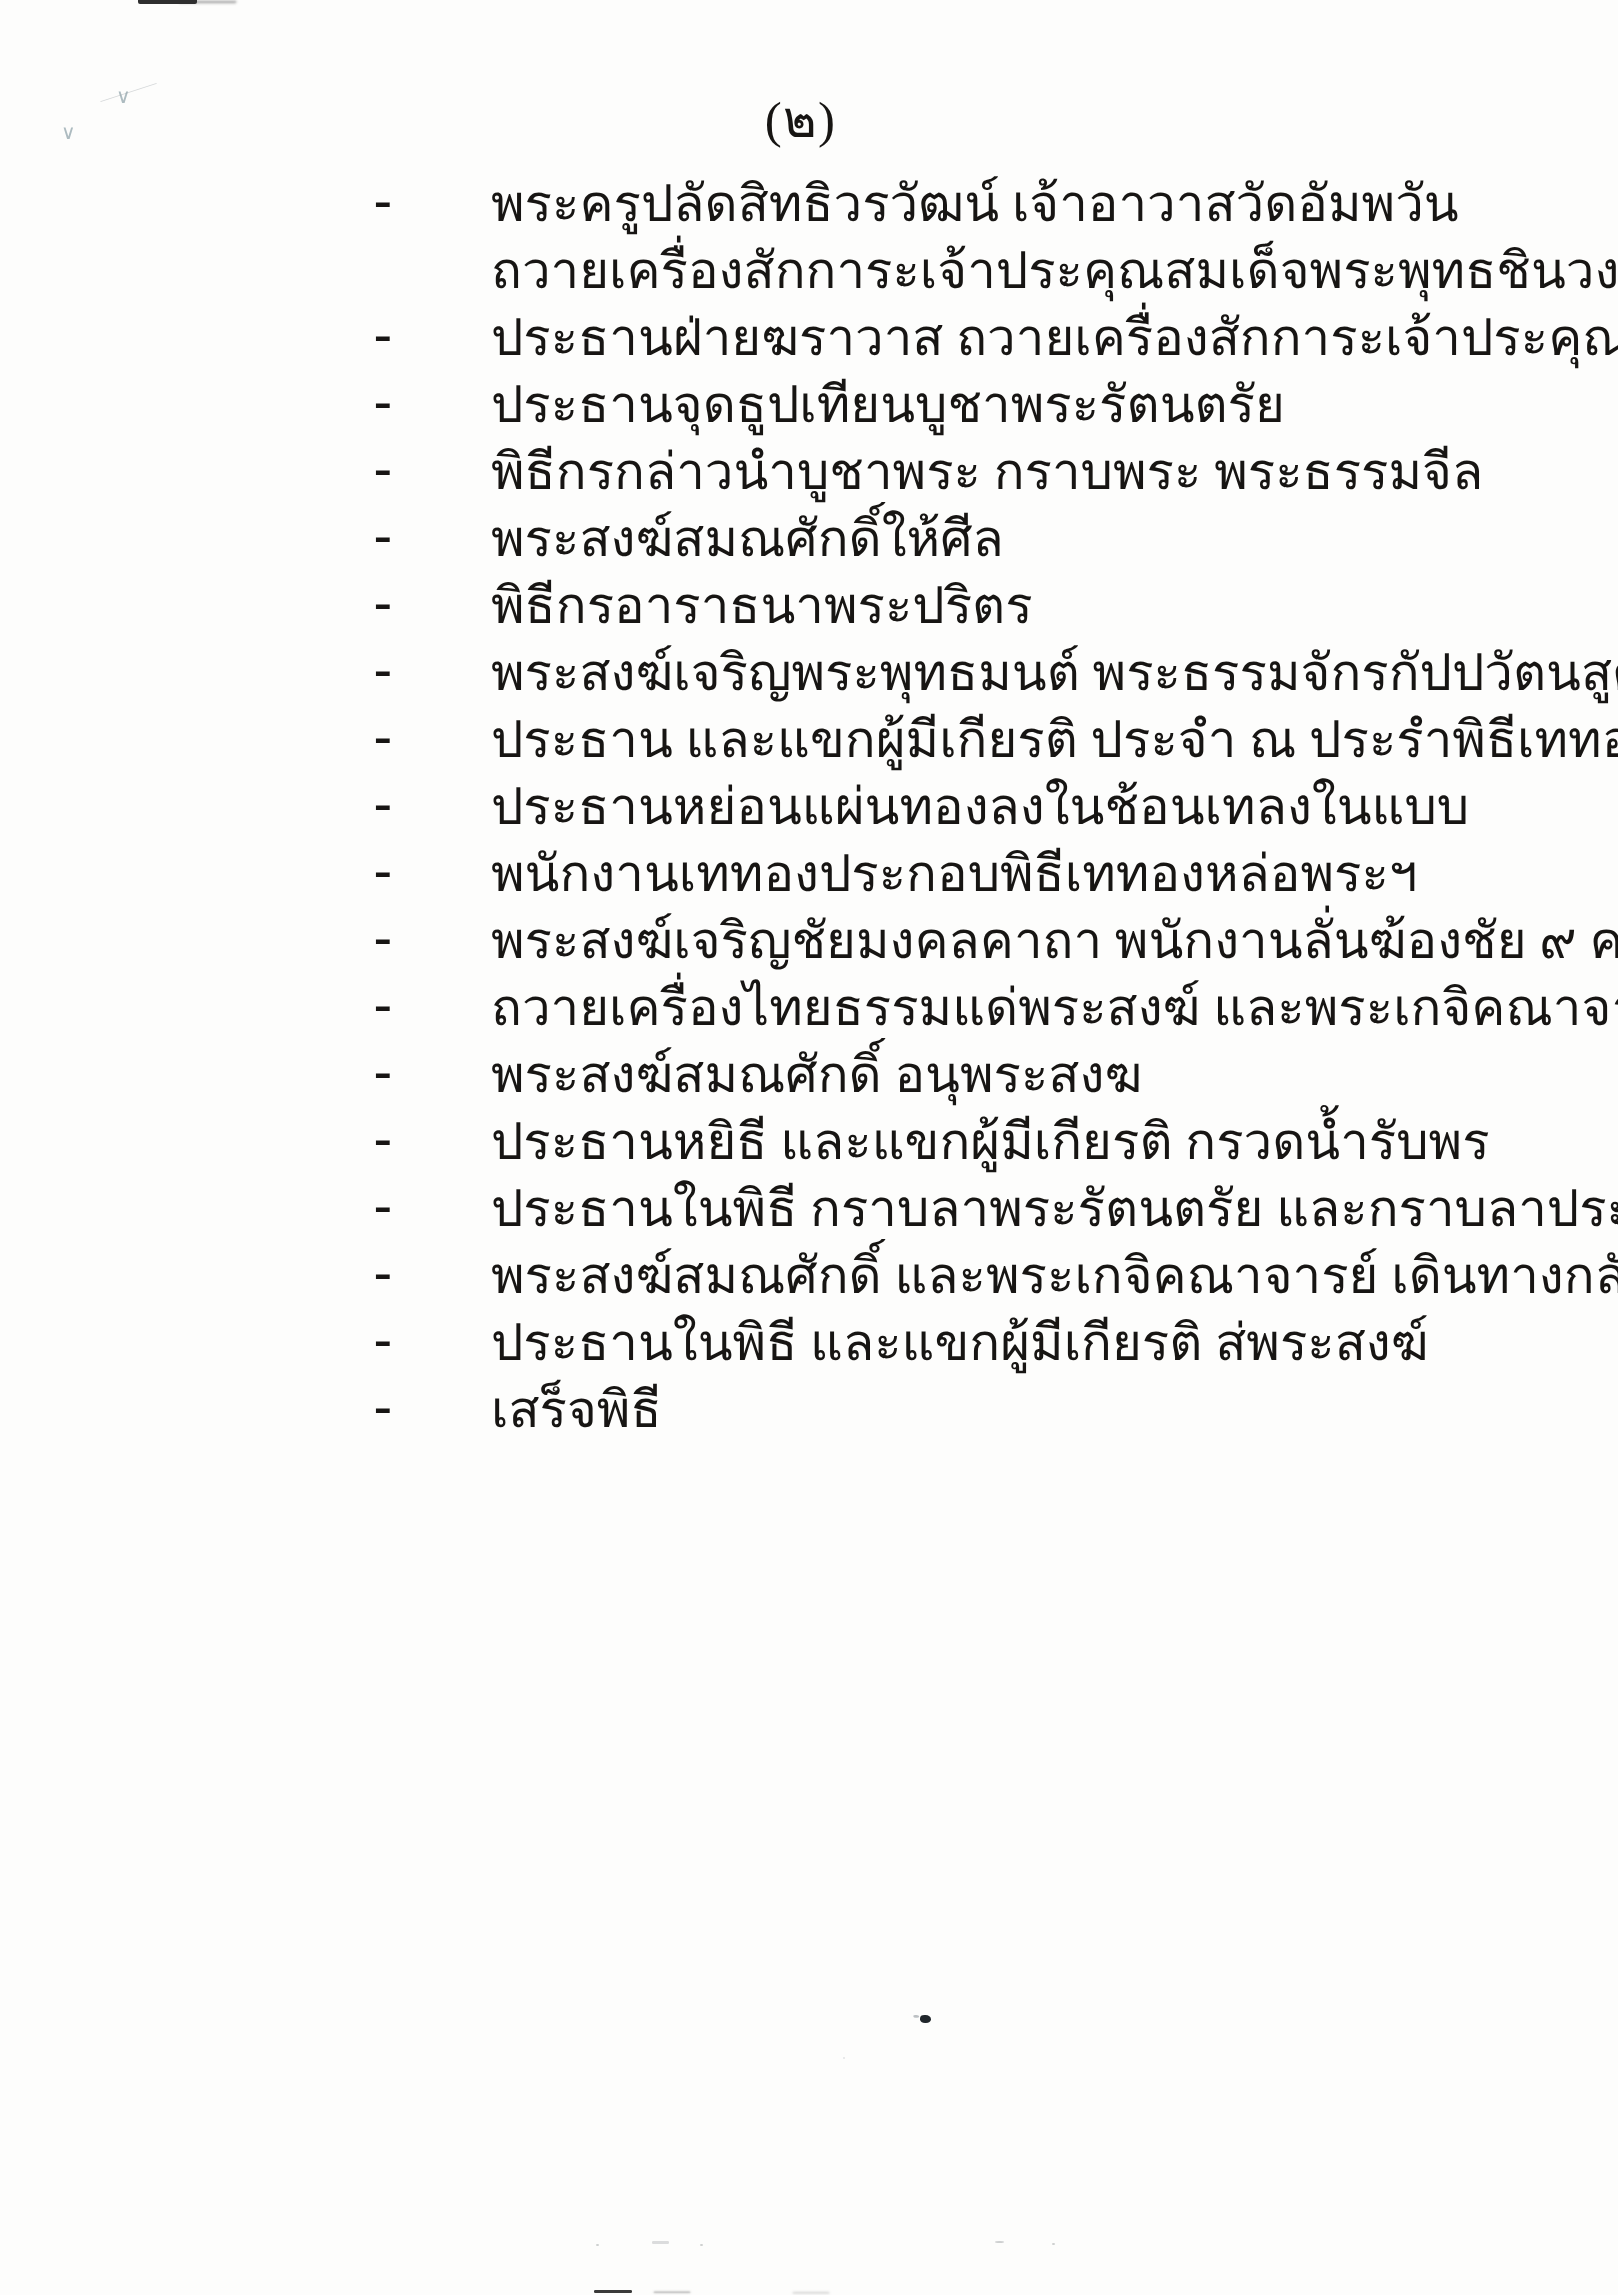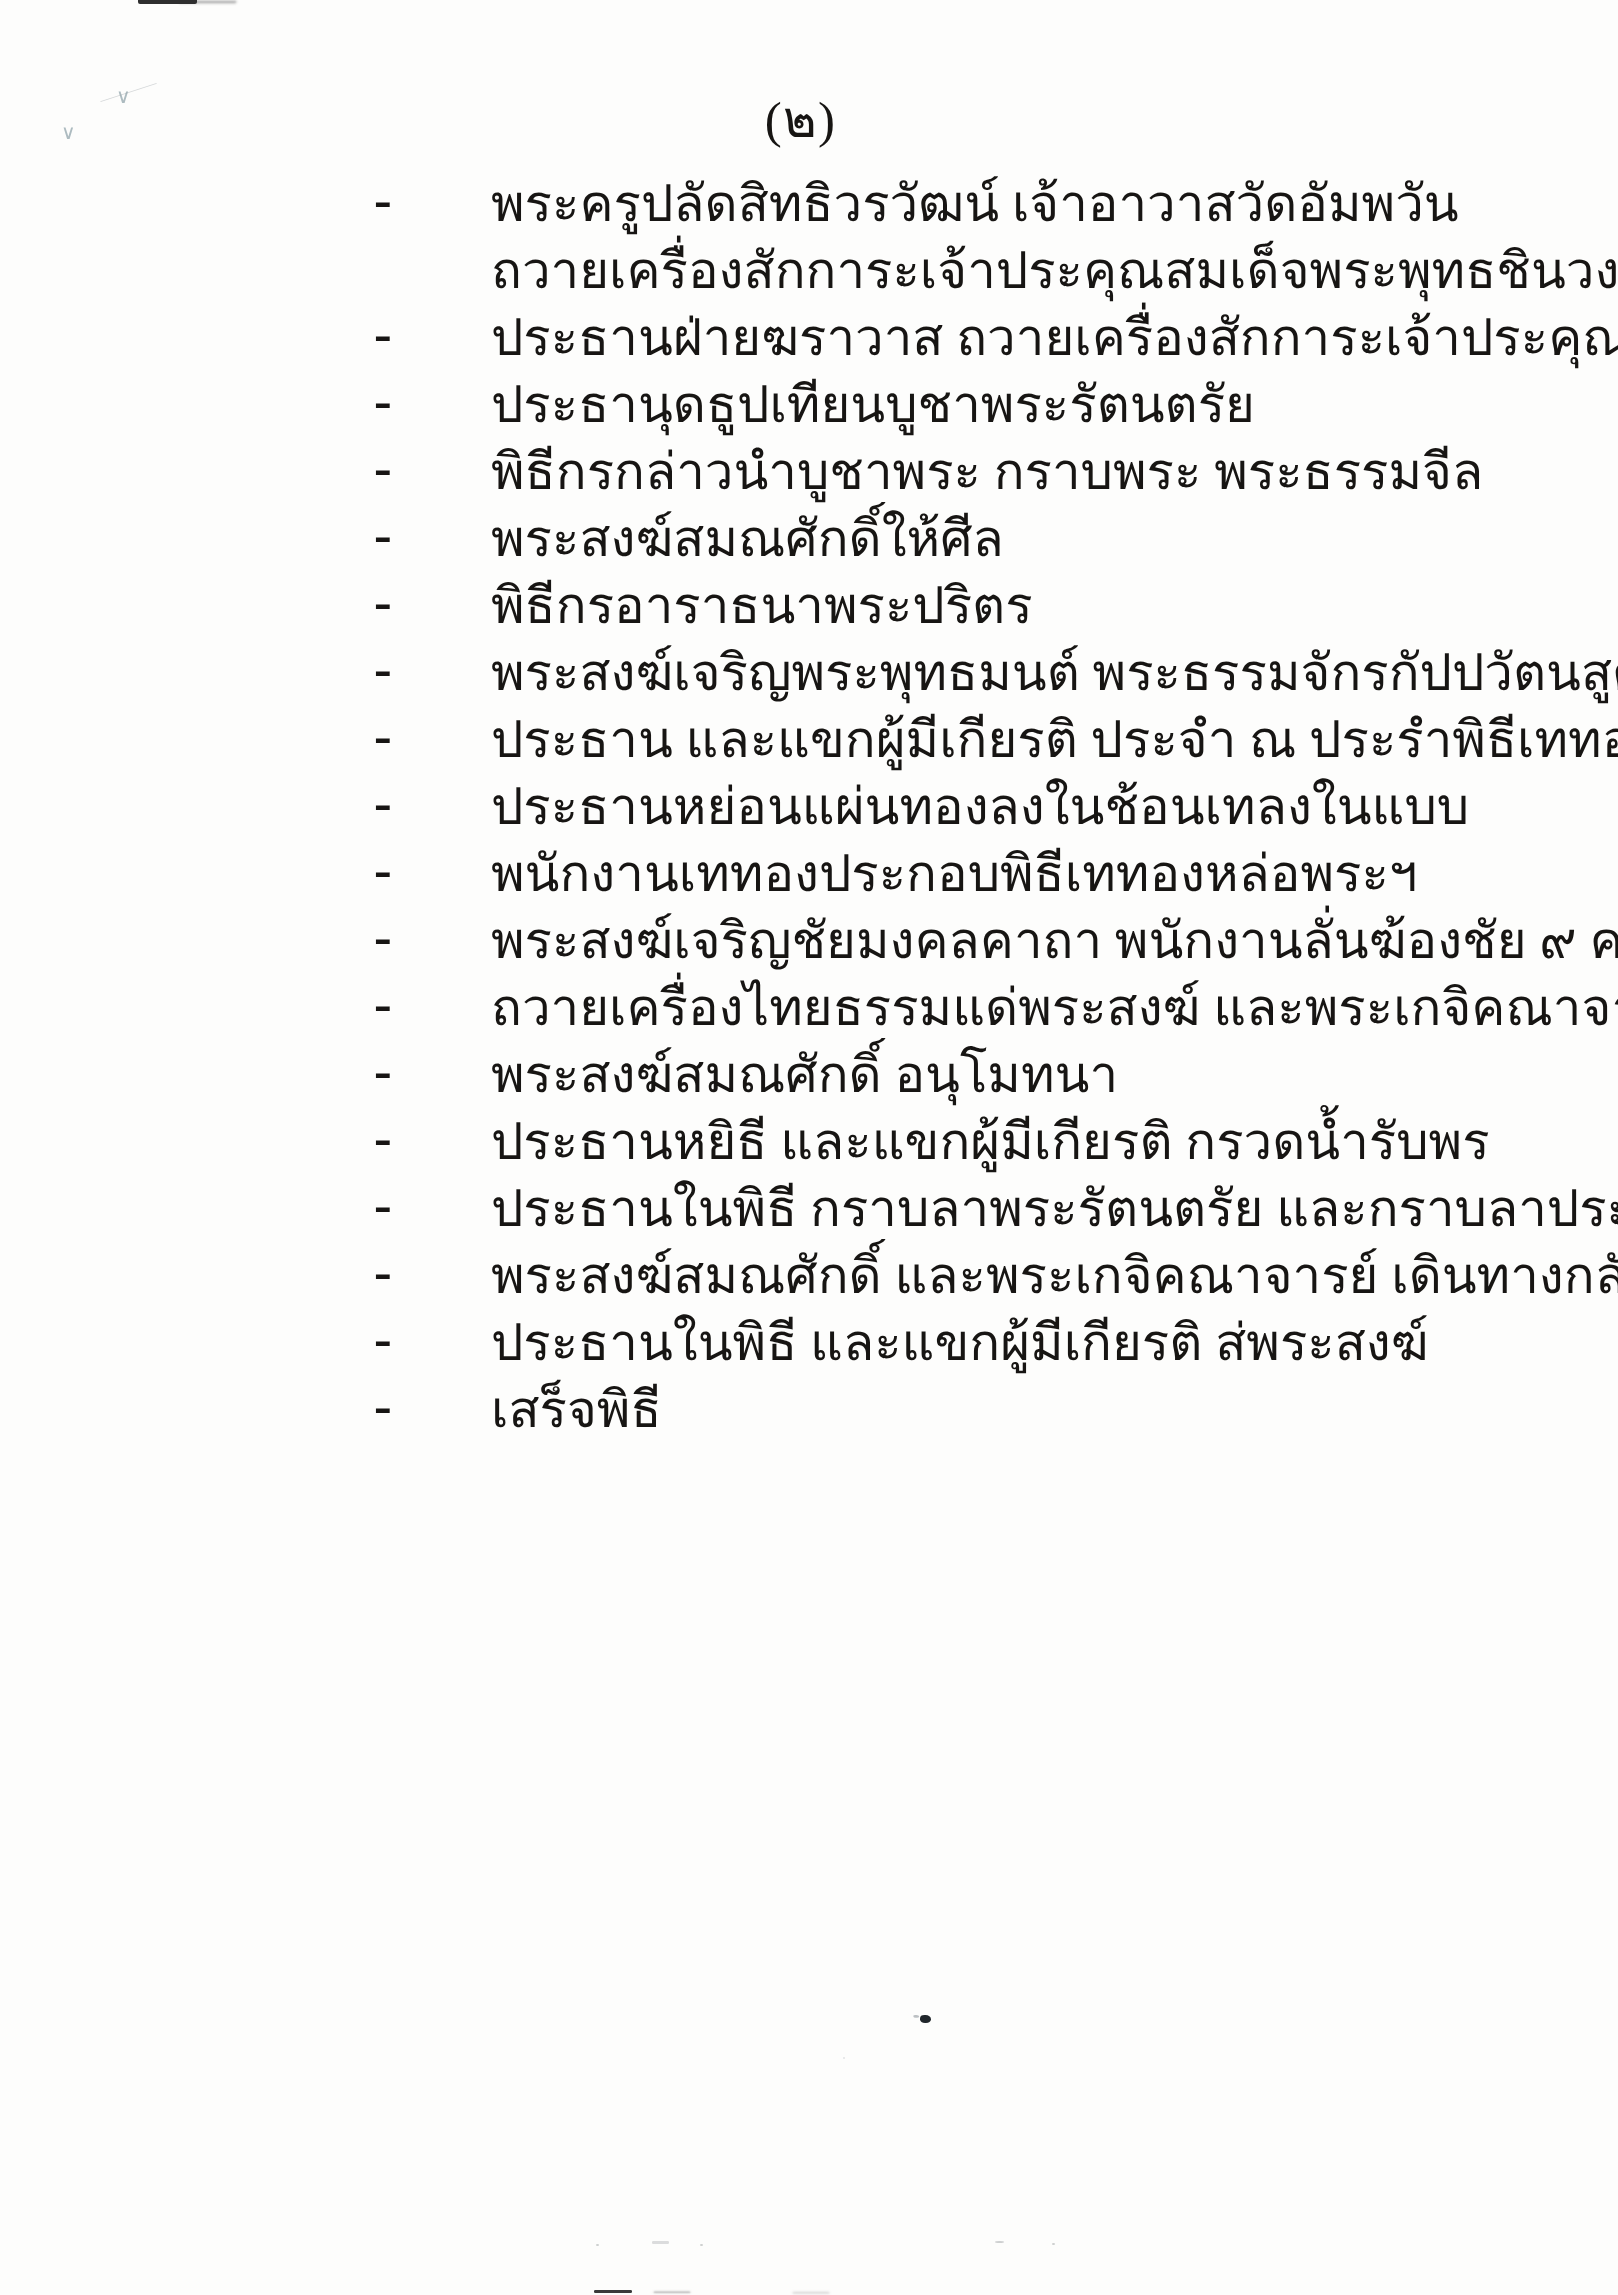--- a/index.html
+++ b/index.html
@@ -101,21 +101,21 @@
       <span class="txt">ถวายเครื่องสักการะเจ้าประคุณสมเด็จพระพุทธชินวงศ์ ฯ</span>
     </div>
 
     <div class="row">
       <span class="dash">-</span>
       <span class="txt">ประธานฝ่ายฆราวาส ถวายเครื่องสักการะเจ้าประคุณสมเด็จพระพุทธชินวงศ์ ฯ</span>
     </div>
 
     <div class="row">
       <span class="dash">-</span>
-      <span class="txt">ประธานุดธูปเทียนบูชาพระรัตนตรัย</span>
+      <span class="txt">ประธานจุดธูปเทียนบูชาพระรัตนตรัย</span>
     </div>
 
     <div class="row">
       <span class="dash">-</span>
       <span class="txt">พิธีกรกล่าวนำบูชาพระ  กราบพระ  พระธรรมจีล</span>
     </div>
 
     <div class="row">
       <span class="dash">-</span>
       <span class="txt">พระสงฆ์สมณศักดิ์ให้ศีล</span>
@@ -151,21 +151,21 @@
       <span class="txt">พระสงฆ์เจริญชัยมงคลคาถา  พนักงานลั่นฆ้องชัย ๙ ครั้ง</span>
     </div>
 
     <div class="row">
       <span class="dash">-</span>
       <span class="txt">ถวายเครื่องไทยธรรมแด่พระสงฆ์  และพระเกจิคณาจารย์</span>
     </div>
 
     <div class="row">
       <span class="dash">-</span>
-      <span class="txt">พระสงฆ์สมณศักดิ์ อนุโมทนา</span>
+      <span class="txt">พระสงฆ์สมณศักดิ์ อนุพระสงฆ</span>
     </div>
 
     <div class="row">
       <span class="dash">-</span>
       <span class="txt">ประธานหยิธี และแขกผู้มีเกียรติ กรวดน้ำรับพร</span>
     </div>
 
     <div class="row">
       <span class="dash">-</span>
       <span class="txt">ประธานในพิธี กราบลาพระรัตนตรัย และกราบลาประธานสงฆ์</span>

